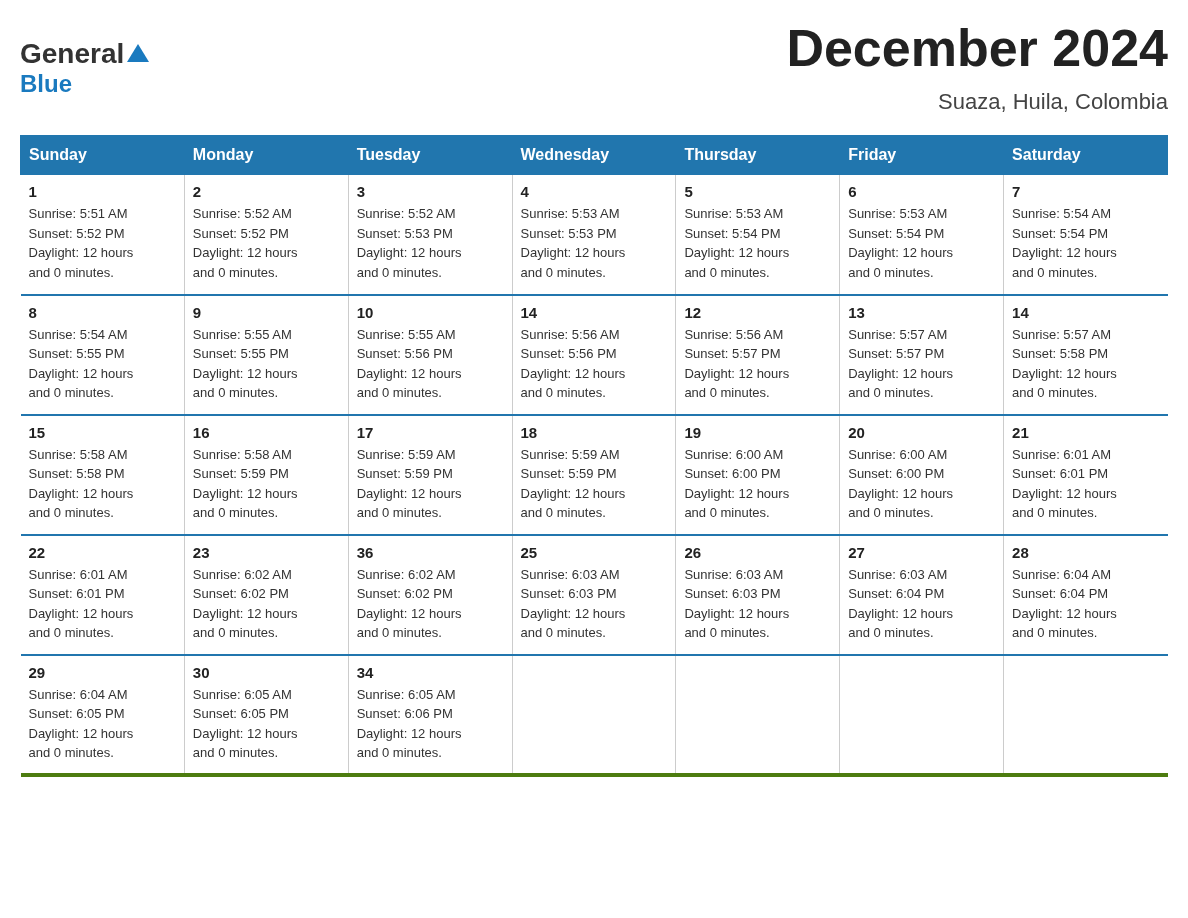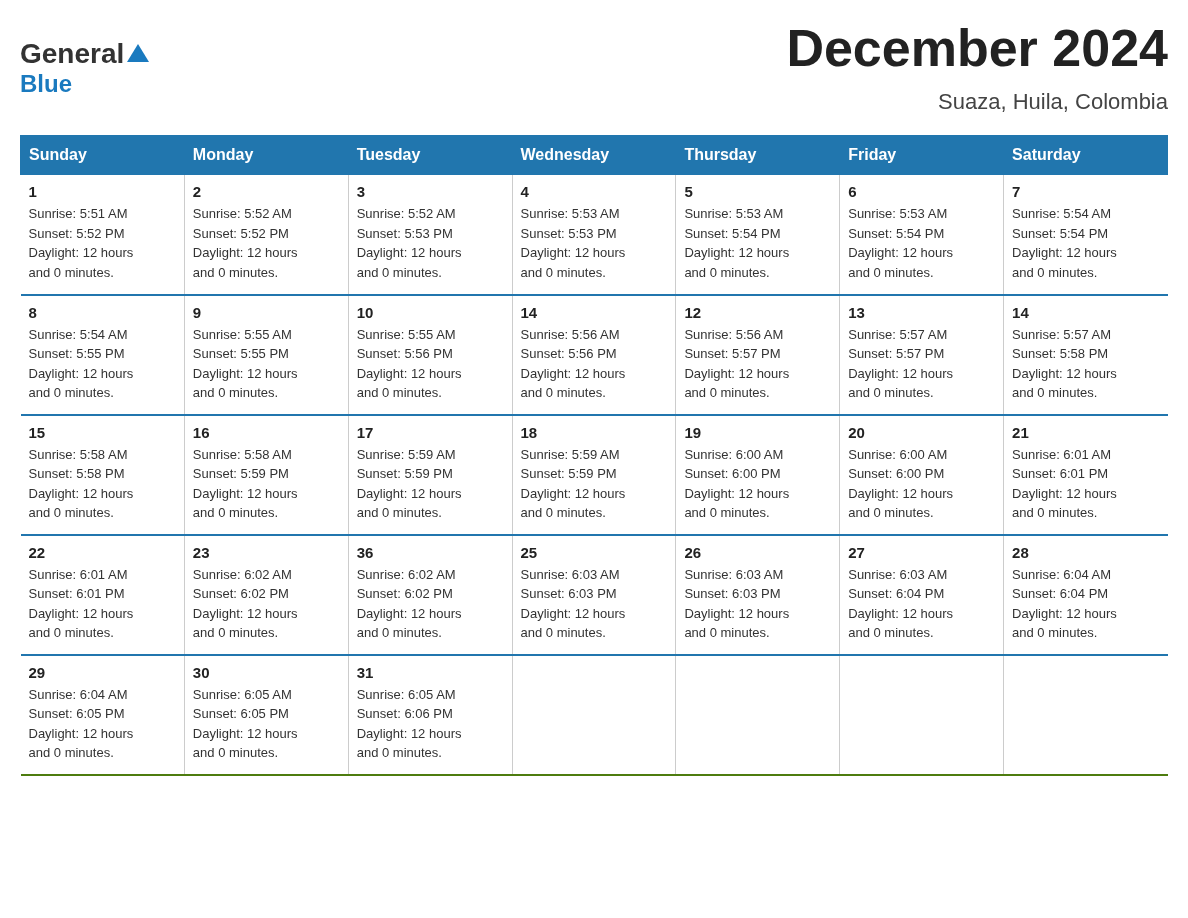--- a/index.html
+++ b/index.html
@@ -77,21 +77,21 @@
     }
     .day-info {
       font-size: 13px;
       line-height: 1.5;
       color: #333;
     }
     .empty-cell {
       background: #fff;
     }
     tbody tr:last-child {
-      border-bottom: 2px solid #4d7c0f;
+      border-bottom: 4px solid #4d7c0f;
     }
   </style>
 </head>
 <body>
 
 <div class="header">
   <div class="logo-wrapper">
     <div class="logo-top">
       <span style="font-size:28px;font-weight:bold;color:#333;">General</span>
       <span style="display:inline-block;margin-left:3px;margin-top:2px;">
@@ -246,21 +246,21 @@
       <tr>
         <td>
           <div class="day-number">29</div>
           <div class="day-info">Sunrise: 6:04 AM<br>Sunset: 6:05 PM<br>Daylight: 12 hours<br>and 0 minutes.</div>
         </td>
         <td>
           <div class="day-number">30</div>
           <div class="day-info">Sunrise: 6:05 AM<br>Sunset: 6:05 PM<br>Daylight: 12 hours<br>and 0 minutes.</div>
         </td>
         <td>
-          <div class="day-number">31</div>
+          <div class="day-number">34</div>
           <div class="day-info">Sunrise: 6:05 AM<br>Sunset: 6:06 PM<br>Daylight: 12 hours<br>and 0 minutes.</div>
         </td>
         <td class="empty-cell"></td>
         <td class="empty-cell"></td>
         <td class="empty-cell"></td>
         <td class="empty-cell"></td>
       </tr>
     </tbody>
 </table>
 

